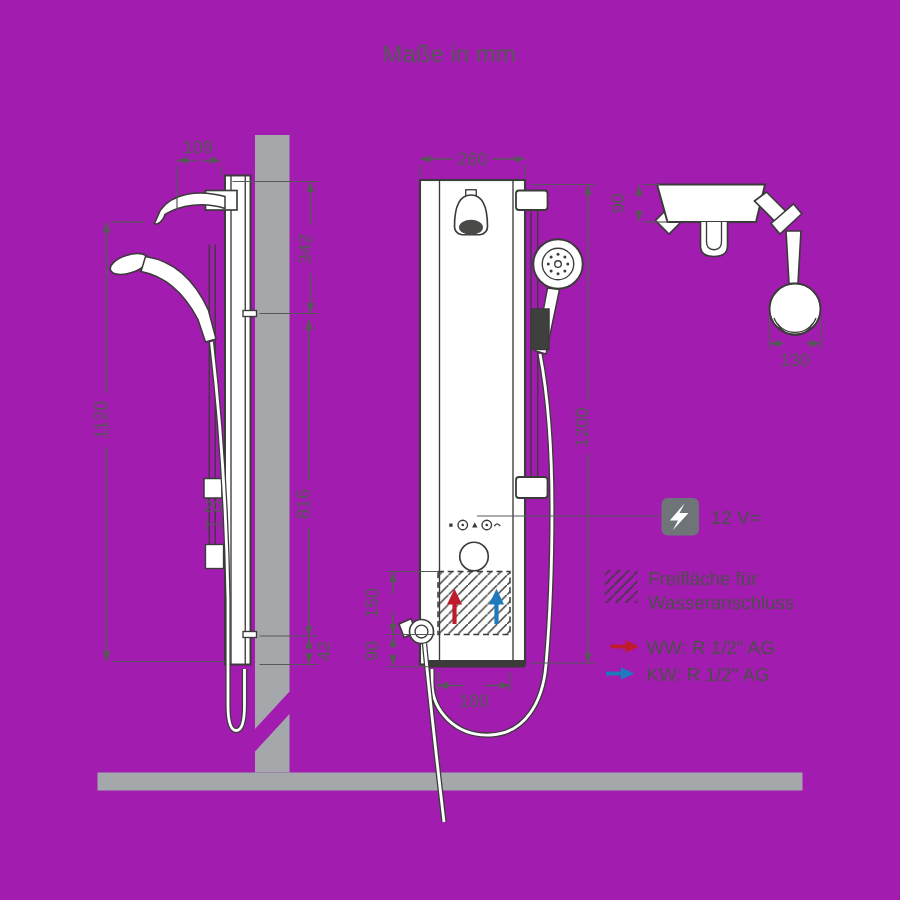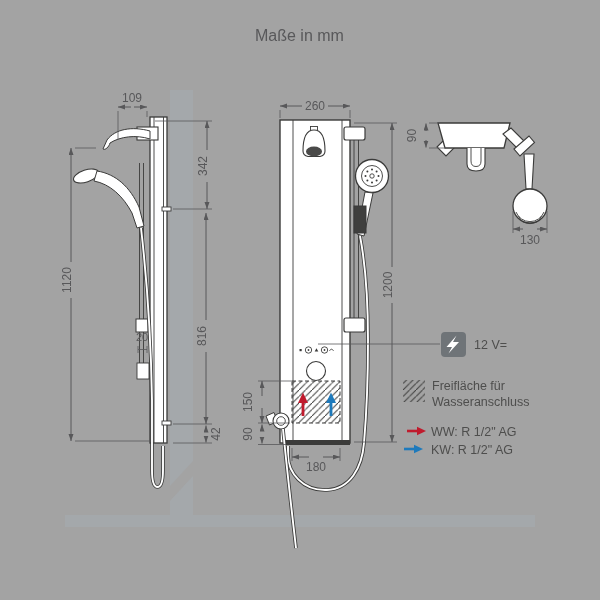--- a/index.html
+++ b/index.html
@@ -1,16 +1,16 @@
 <!DOCTYPE html>
 <html><head>
 <meta charset="utf-8">
 <style>
   html,body{margin:0;padding:0;background:#ffffff;}
-  .stage{position:relative;width:600px;height:600px;background:#a3a3a3;overflow:hidden;}
+  .stage{position:relative;width:600px;height:600px;background:#a21caf;overflow:hidden;}
   svg{display:block;}
   text{font-family:"Liberation Sans", sans-serif;}
   .title{font-size:16px;fill:#58585a;}
   .dimtxt{font-size:12px;fill:#58585a;}
   .dimsmall{font-size:11px;fill:#58585a;}
   .legtxt{font-size:12.5px;fill:#4e4e4d;}
   .obj{stroke:#3b3b3a;fill:#ffffff;}
   .thin{stroke:#3b3b3a;stroke-width:0.9;fill:none;}
   .dimline{stroke:#58585a;stroke-width:1;fill:none;}
   .extline{stroke:#58585a;stroke-width:0.8;fill:none;}

